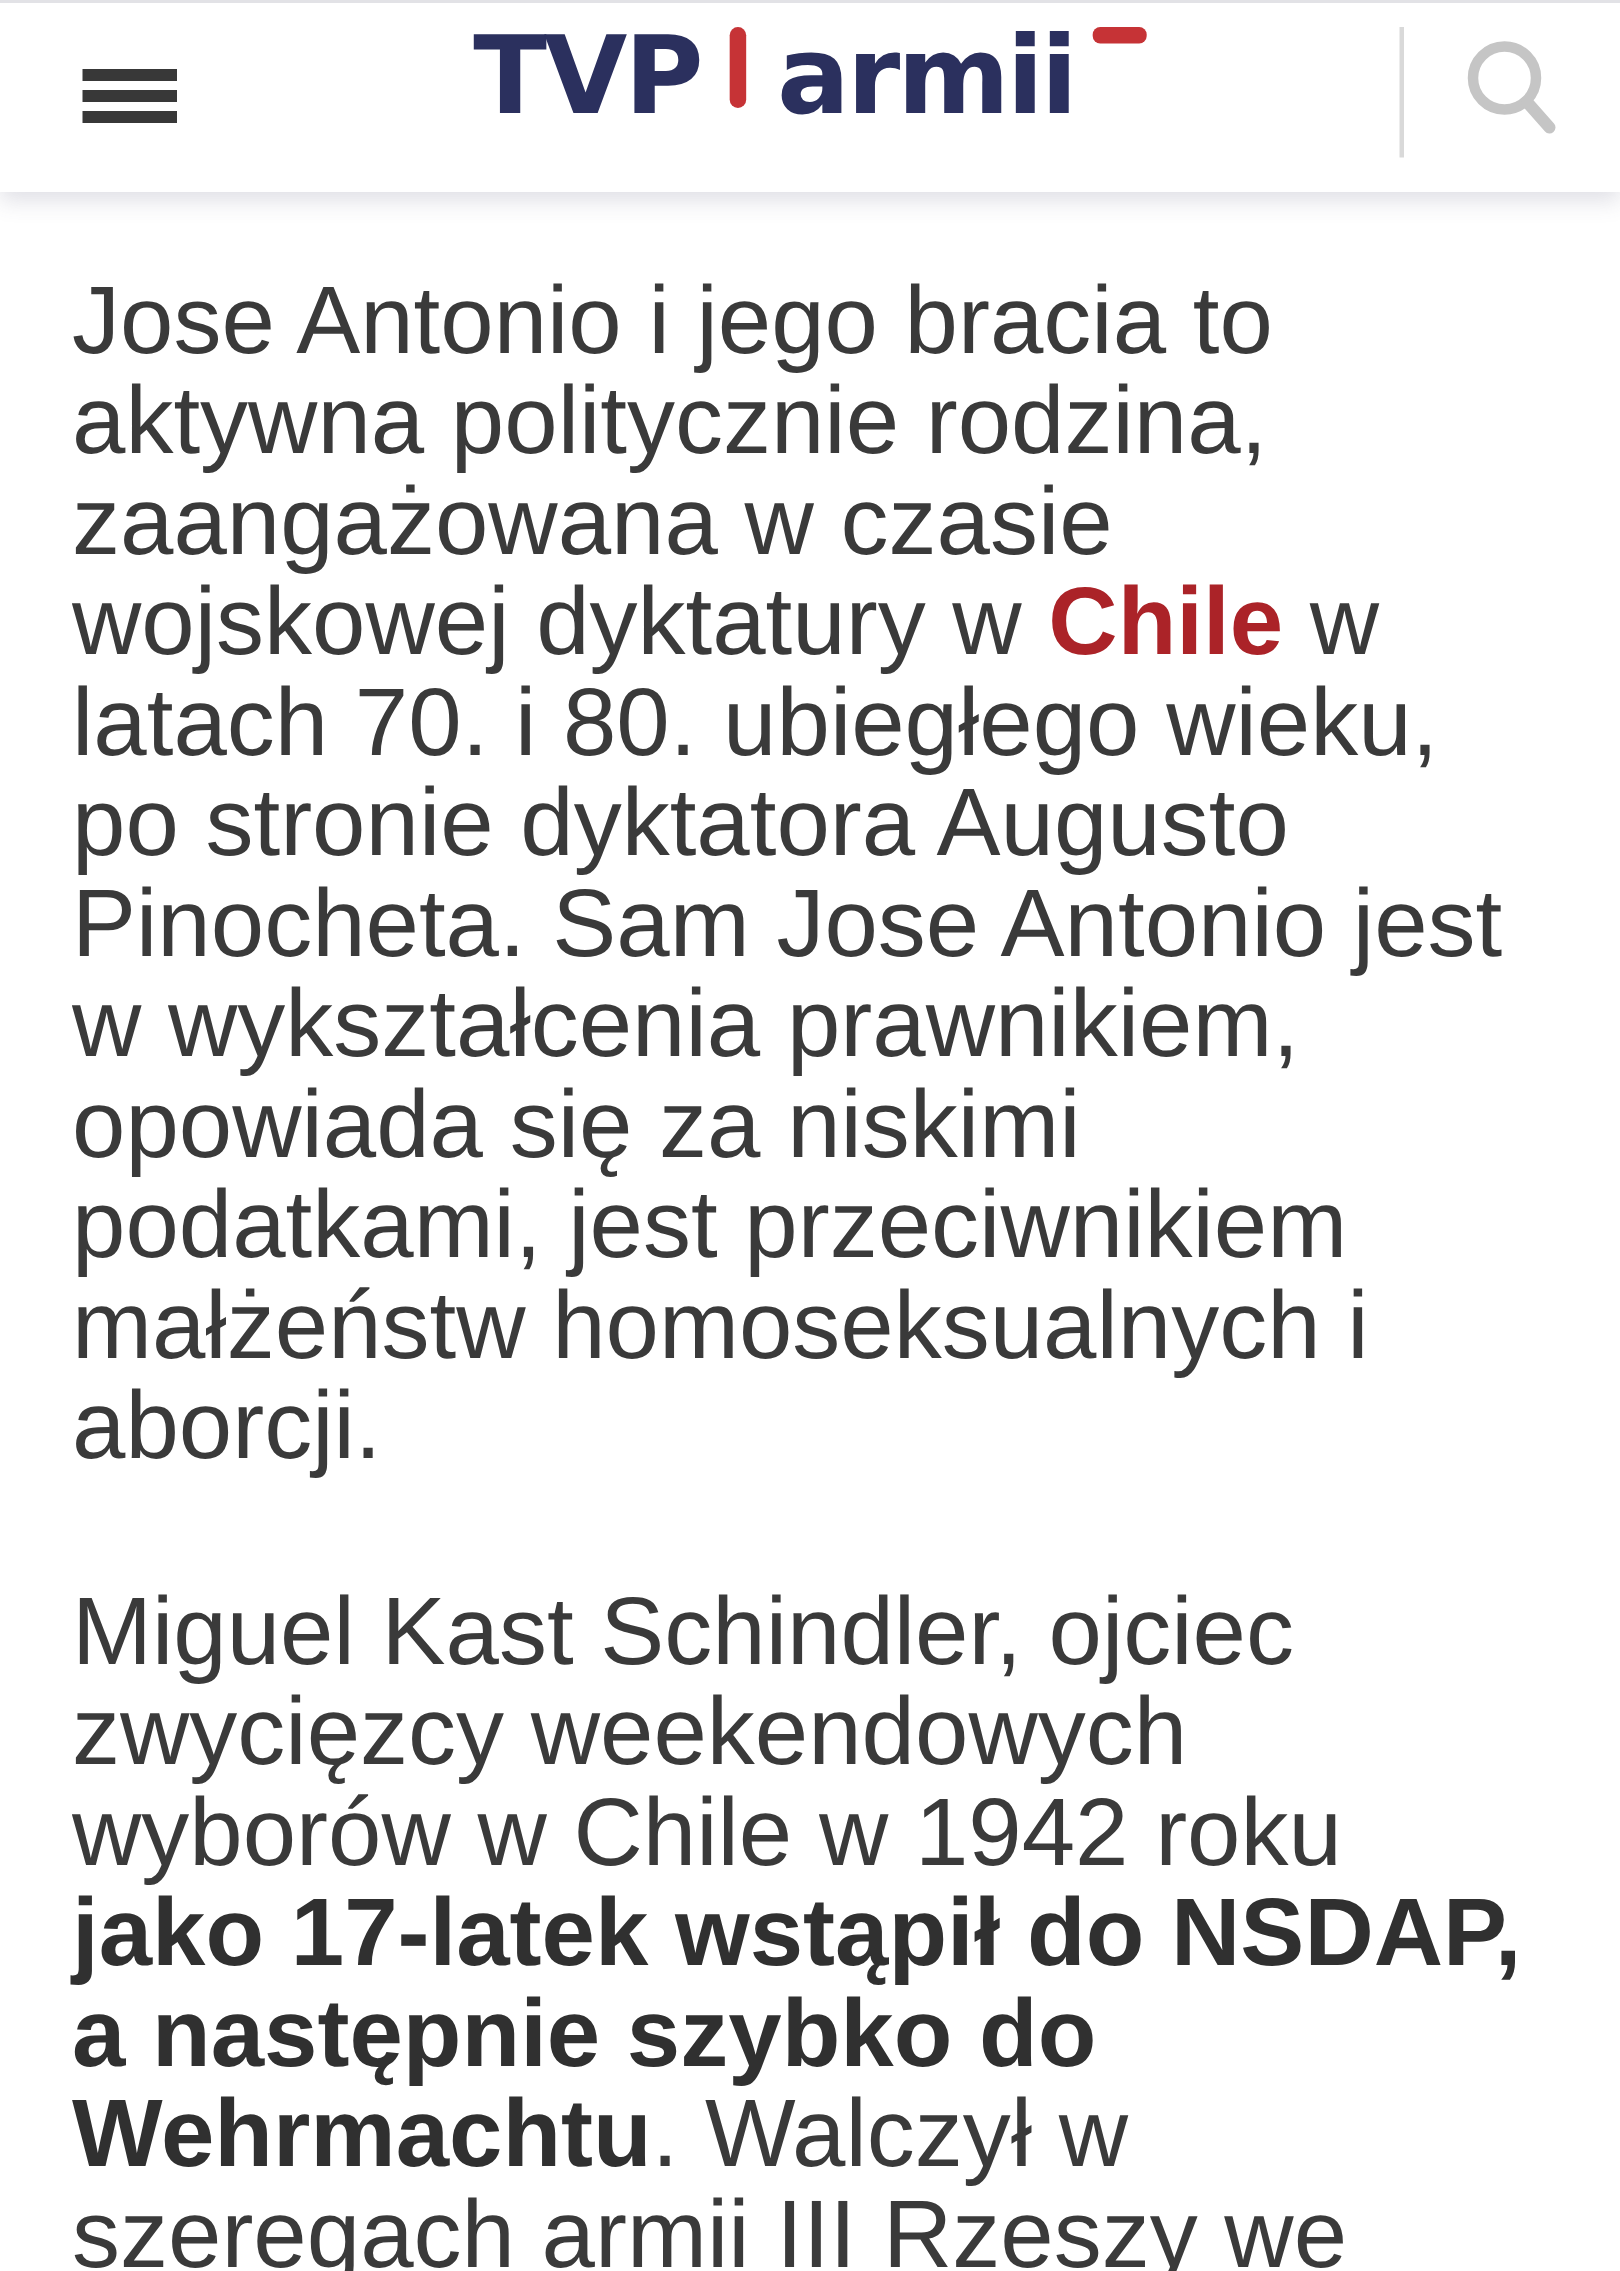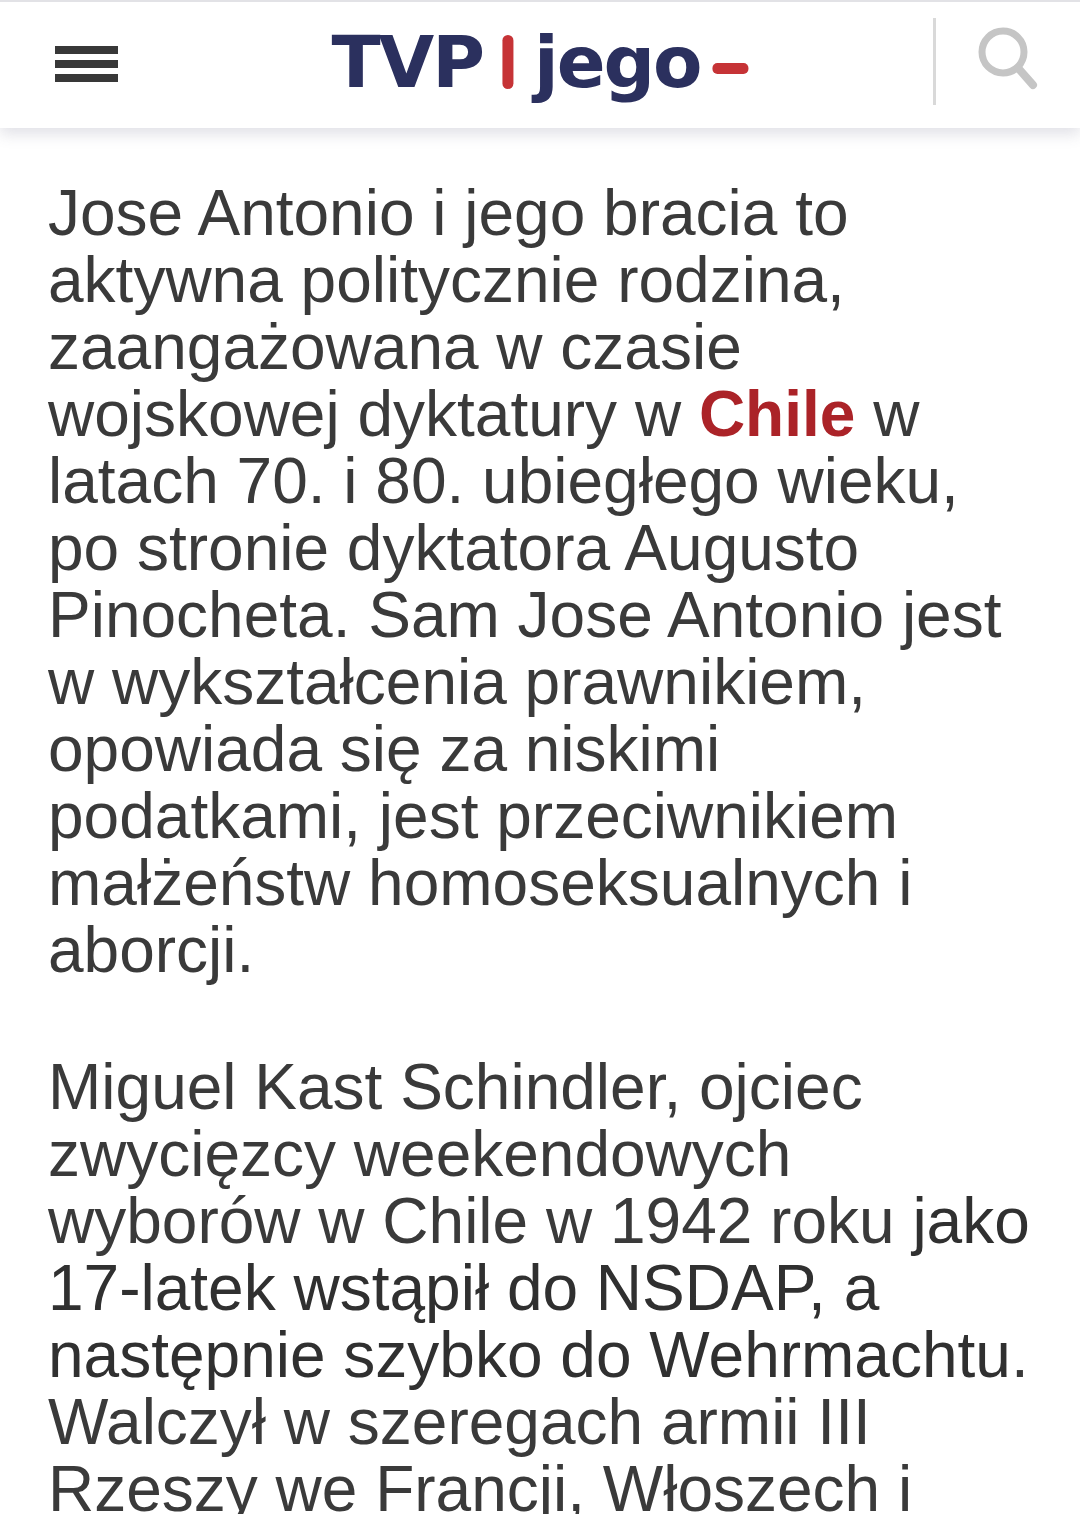--- a/index.html
+++ b/index.html
@@ -43,21 +43,21 @@
     background: var(--menu-dark, #383838);
   }
 
   .logo {
     position: absolute;
     left: 50%;
     transform: translateX(-50%);
     top: 0;
     height: 104px;
     display: inline-flex;
-    align-items: center;
+    align-items: flex-start;
     white-space: nowrap;
     cursor: pointer;
     padding-top: 16px;
     box-sizing: border-box;
   }
   .logo-text {
     font-family: "DejaVu Sans", "Liberation Sans", sans-serif;
     font-weight: 700;
     font-size: 72px;
     line-height: 64px;
@@ -119,21 +119,21 @@
   }
   .para {
     margin: 0 0 70px 0;
     font-size: 64px;
     line-height: 67px;
     color: var(--text, #3a3a3a);
     font-weight: 400;
     text-align: left;
   }
   .seg-bold {
-    font-weight: 400;
+    font-weight: 700;
     color: var(--text-bold, #303030);
   }
   .seg-link {
     font-weight: 700;
     color: var(--link-red, #ab2328);
     text-decoration: none;
     cursor: pointer;
   }
 </style>
 </head>
@@ -143,21 +143,21 @@
 
   <button class="hamburger" aria-label="menu">
     <span class="bar"></span>
     <span class="bar"></span>
     <span class="bar"></span>
   </button>
 
   <div class="logo">
     <span class="logo-text">TVP</span>
     <span class="logo-pipe"></span>
-    <span class="logo-text">jego</span>
+    <span class="logo-text">armii</span>
     <span class="logo-underscore"></span>
   </div>
 
   <div class="header-right">
     <span class="vdivider"></span>
     <button class="search-btn" aria-label="search">
       <svg width="70" height="76" viewBox="0 0 70 76" fill="none" xmlns="http://www.w3.org/2000/svg">
         <circle cx="29" cy="30" r="21" stroke="#c5c5c5" stroke-width="7" fill="none"></circle>
         <line x1="44" y1="46" x2="59" y2="63" stroke="#c5c5c5" stroke-width="8" stroke-linecap="round"></line>
       </svg>

